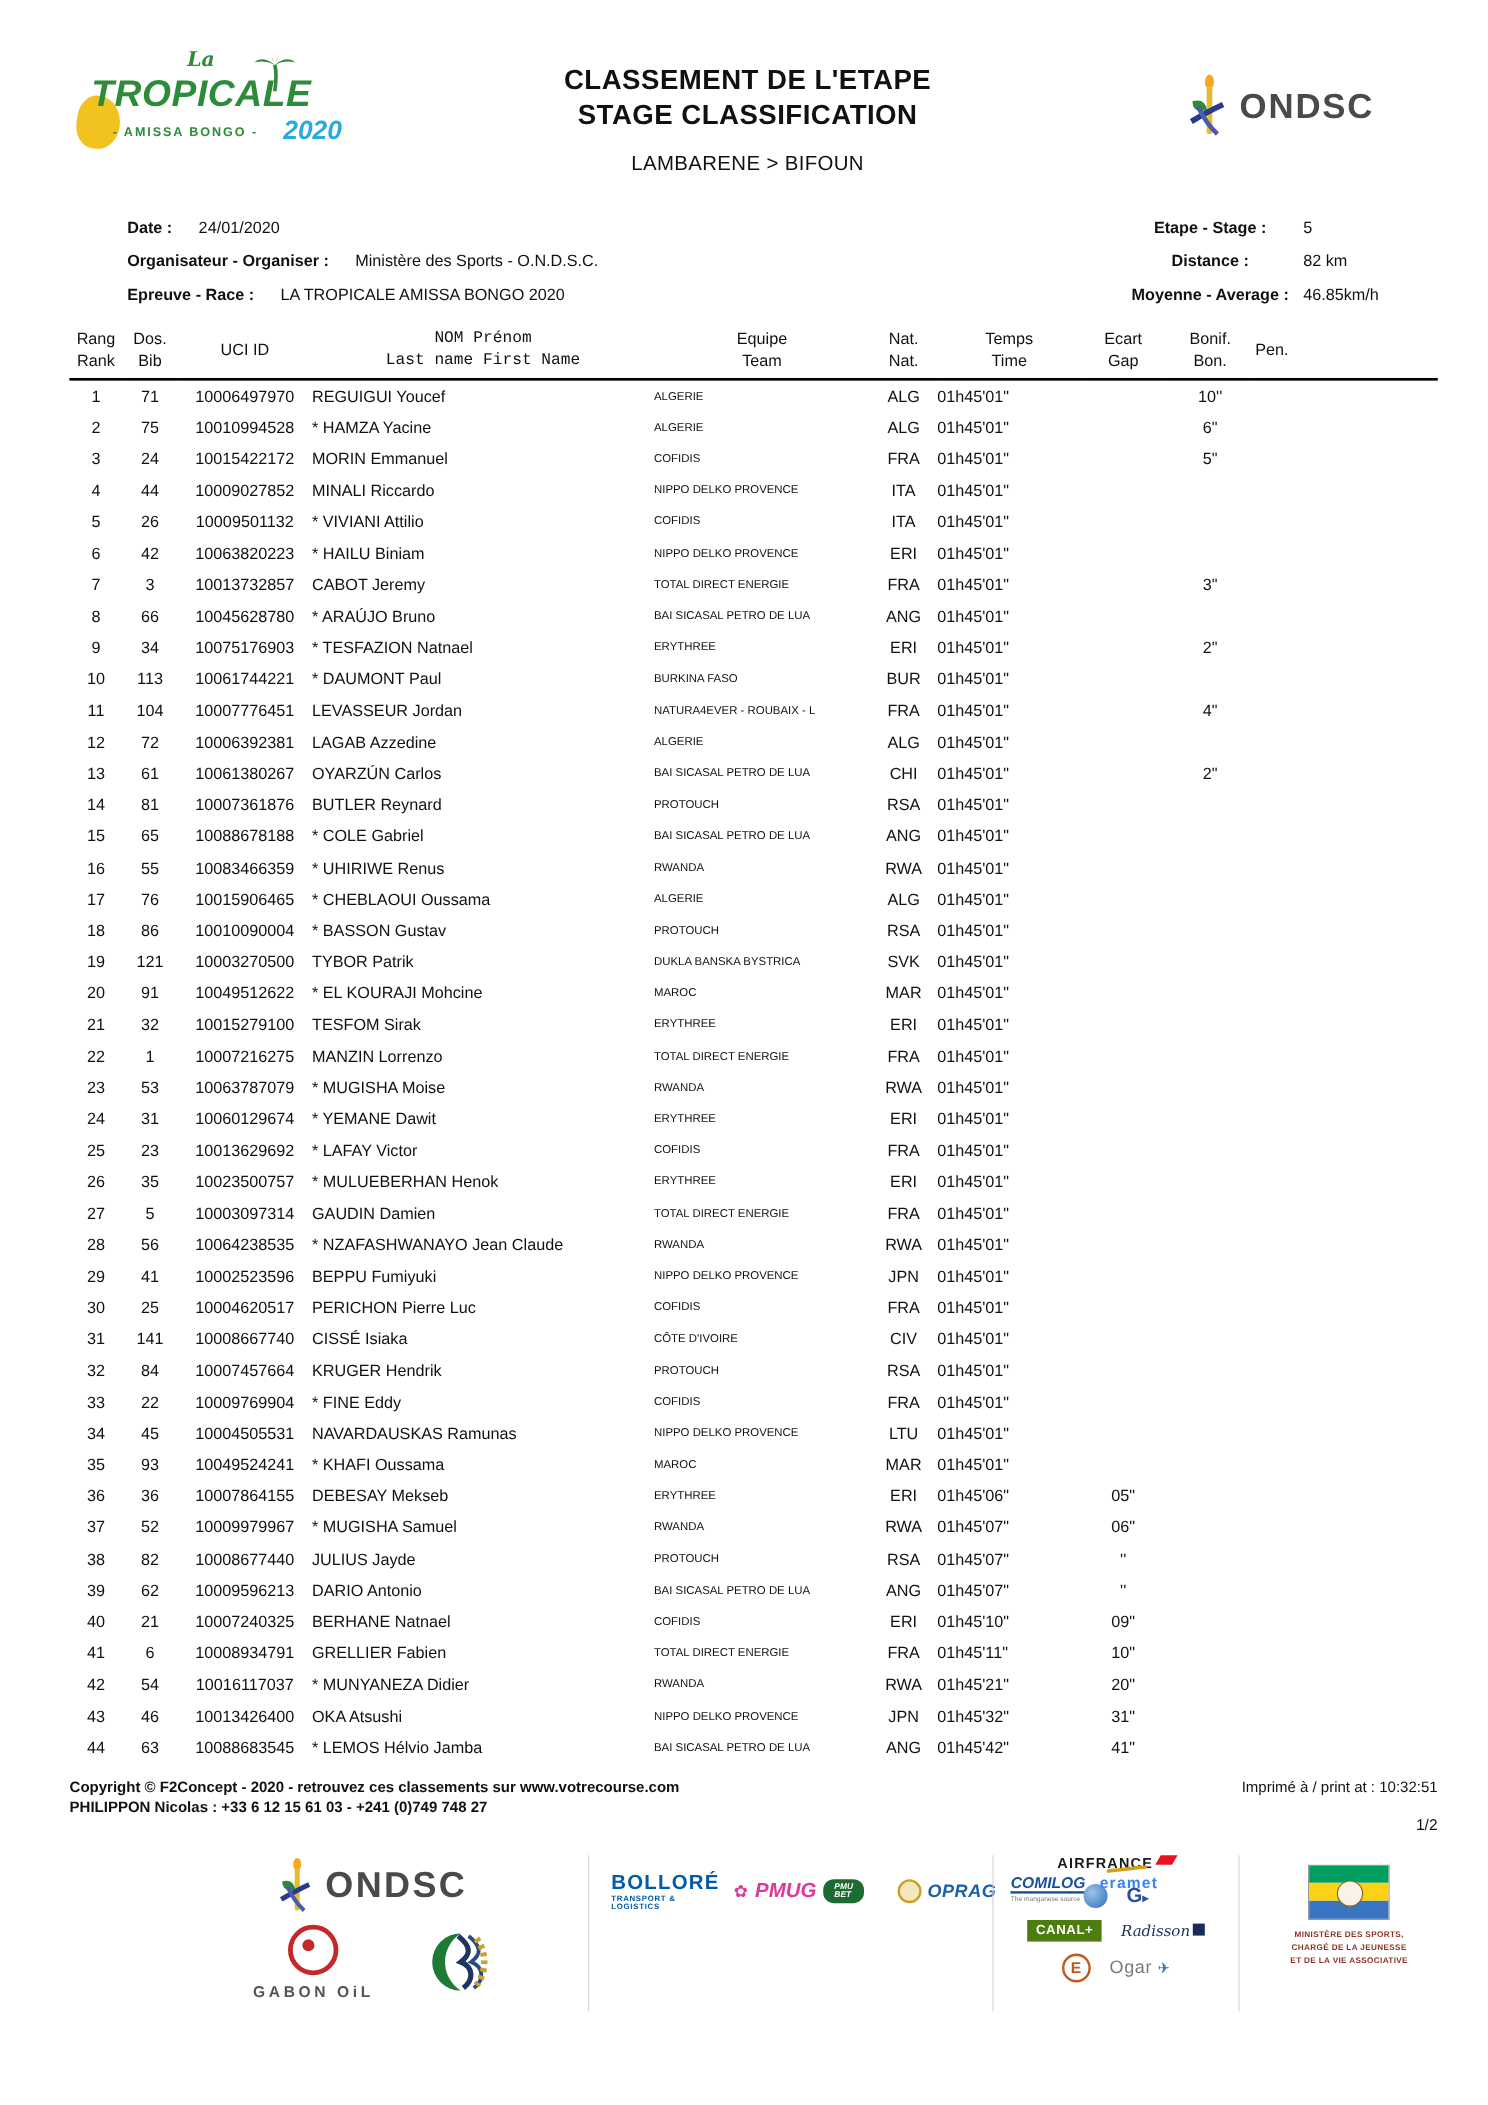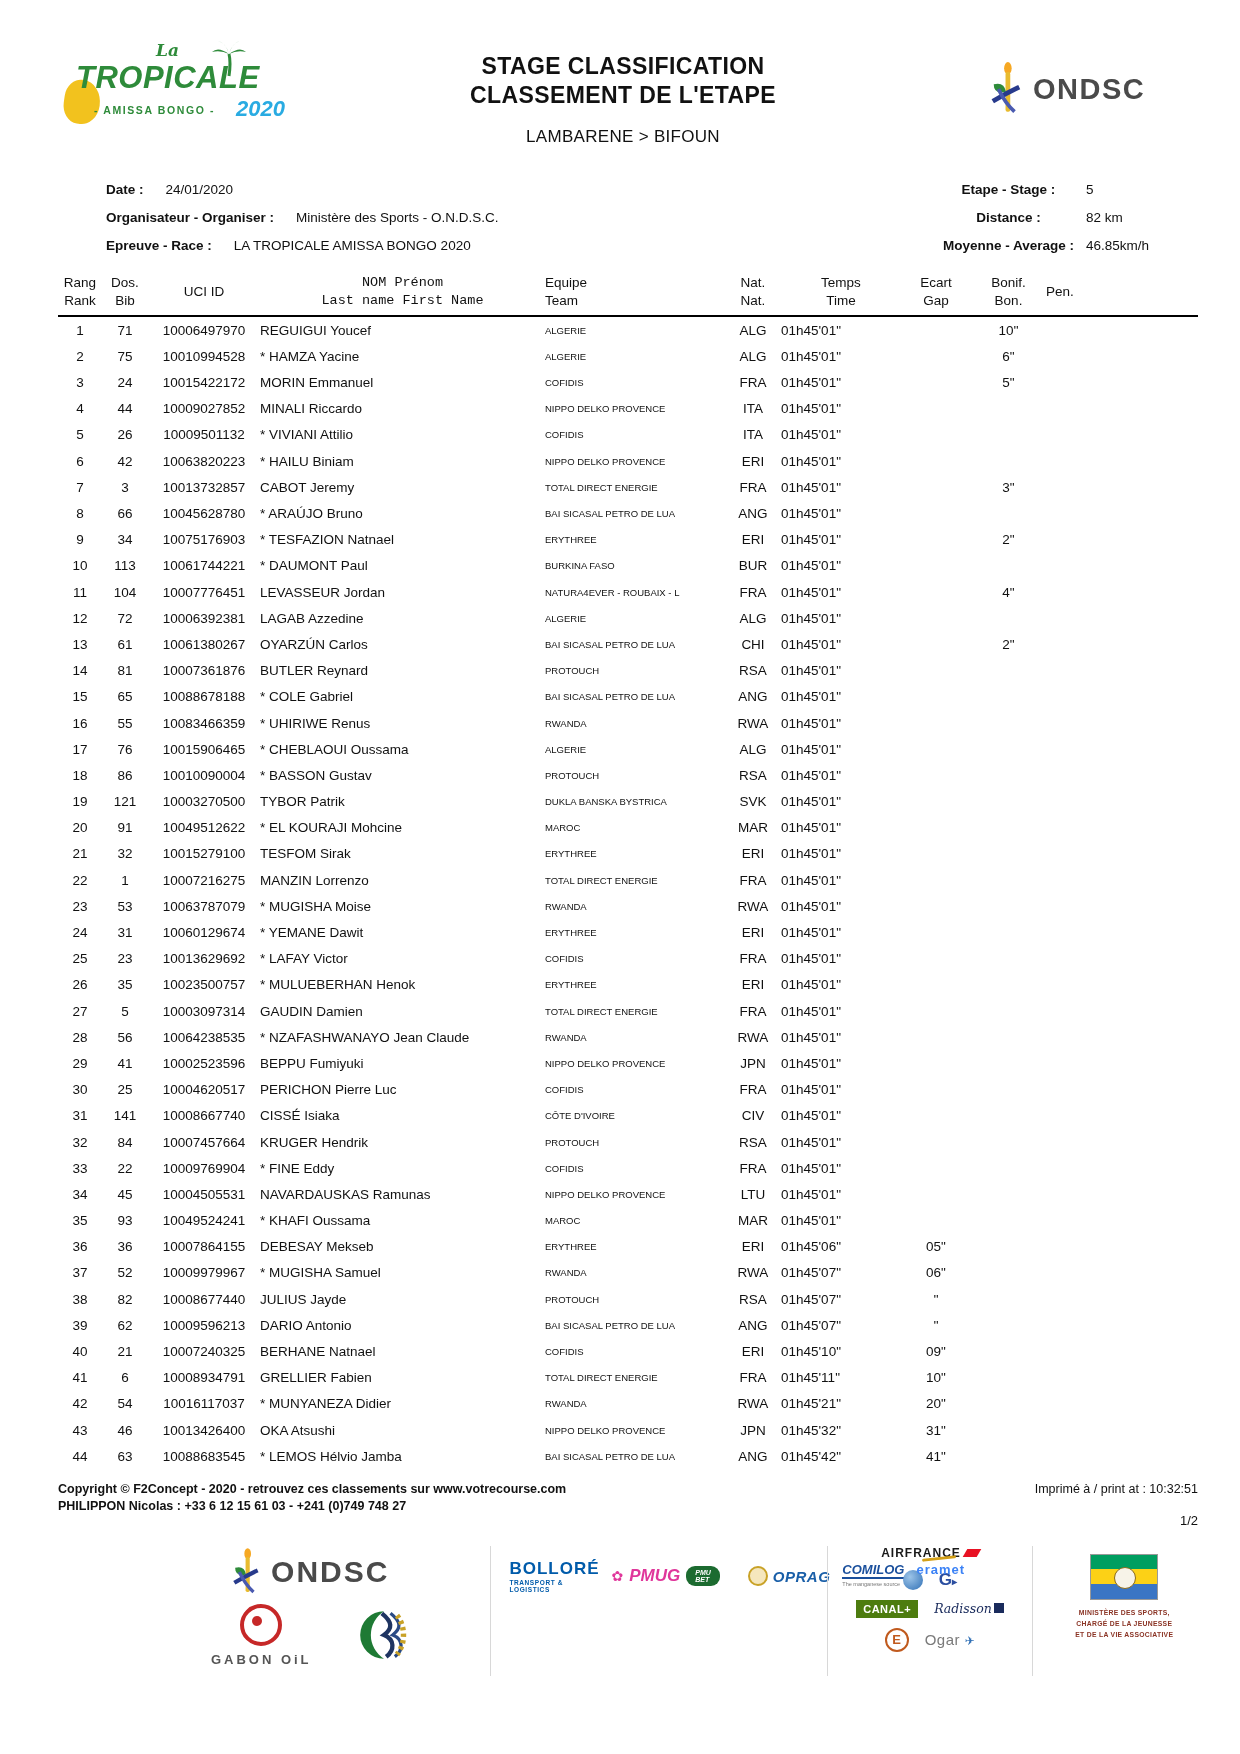--- a/index.html
+++ b/index.html
@@ -78,21 +78,21 @@
   .pmug-flower{color:#e0379b;font-size:14px;}
   .pmubet{background:#1c6b30;color:#fff;font-size:7px;font-weight:bold;font-style:italic;padding:3px 9px;border-radius:9px;}
   .oprag-row{display:flex;align-items:center;gap:5px;}
   .oprag-coin{width:16px;height:16px;border-radius:50%;border:2px solid #c9a227;background:#f5e7bd;}
   .oprag{color:#1a5fa8;font-weight:bold;font-style:italic;font-size:15px;letter-spacing:.5px;}
   .comilog{color:#1a4f9c;font-weight:bold;font-style:italic;font-size:13px;border-bottom:2px solid #1a4f9c;display:inline-block;line-height:1.2;}
   .comilog-sub{font-size:5.5px;color:#777;margin-top:2px;}
   .eramet{color:#3b82f6;font-weight:bold;font-size:13px;letter-spacing:1px;position:relative;display:inline-block;}
   .eramet::before{content:"";position:absolute;left:6px;top:-5px;width:34px;height:3px;background:#d4a017;border-radius:2px;transform:rotate(-6deg);}
   .c3{width:170px;display:flex;flex-direction:column;gap:10px;align-items:center;}
-  .airfrance-row{display:flex;align-items:center;gap:4px;}
+  .airfrance-row{display:flex;align-items:flex-start;gap:4px;}
   .airfrance{font-size:12px;font-weight:bold;color:#1a1a1a;letter-spacing:1px;}
   .af-slash{width:14px;height:8px;background:#e81123;transform:skewX(-30deg);}
   .row-mid{display:flex;align-items:center;gap:16px;}
   .globe{width:20px;height:20px;border-radius:50%;background:radial-gradient(circle at 35% 35%, #9cc4e8, #2f6fb5);}
   .glogo{color:#2b4ea0;font-weight:bold;font-size:17px;}
   .glogo .tri{font-size:10px;}
   .canal{background:#4d7c0f;color:#fff;font-weight:bold;font-size:11px;padding:3px 7px;letter-spacing:.5px;}
   .radisson{color:#1a2b5c;font-style:italic;font-size:12.5px;font-family:"DejaVu Serif",serif;}
   .radisson .blubox{display:inline-block;width:10px;height:10px;background:#1a2b5c;margin-left:2px;}
   .gelogo{color:#c05a1e;font-weight:bold;font-size:13px;border:2px solid #c05a1e;border-radius:50%;width:20px;height:20px;display:inline-flex;align-items:center;justify-content:center;}
@@ -122,22 +122,22 @@
         <path d="M21 16 q-11 -8 -17 -2 q9 -2 17 2" fill="#2e8b3a"></path>
         <path d="M21 16 q11 -8 17 -2 q-9 -2 -17 2" fill="#2e8b3a"></path>
         <path d="M21 16 q-3 -11 -11 -13 q7 1 11 13" fill="#2e8b3a"></path>
         <path d="M21 16 q3 -11 11 -13 q-7 1 -11 13" fill="#2e8b3a"></path>
       </svg>
       <div class="trop-sub">- AMISSA BONGO -</div>
       <div class="trop-year">2020</div>
     </div>
 
     <div class="titles">
+      <div class="title-main">CLASSEMENT DE L'ETAPE</div>
       <div class="title-main">STAGE CLASSIFICATION</div>
-      <div class="title-main">CLASSEMENT DE L'ETAPE</div>
       <div class="route">LAMBARENE &gt; BIFOUN</div>
     </div>
 
     <div class="ondsc">
       <svg width="34" height="58" viewBox="0 0 36 58">
         <ellipse cx="20" cy="7" rx="4" ry="6.5" fill="#f6a823"></ellipse>
         <rect x="17.5" y="11" width="5" height="42" rx="2" fill="#e8bb2f"></rect>
         <path d="M5 24 q11 -3 13 8 q-13 3 -13 -8" fill="#2e8b3a"></path>
         <path d="M4 42 q15 -9 28 -15" stroke="#273a8c" stroke-width="5" fill="none"></path>
         <path d="M10 29 q7 15 17 24" stroke="#4a5ab0" stroke-width="4" fill="none"></path>
@@ -171,21 +171,21 @@
     </div>
   </div>
 
   <table class="results">
     <thead>
       <tr>
         <th class="col-rank"><span>Rang</span><br><span>Rank</span></th>
         <th class="col-bib"><span>Dos.</span><br><span>Bib</span></th>
         <th class="col-uci"><span>UCI ID</span></th>
         <th class="col-name" style="text-align:center;font-family:Liberation Mono, monospace;"><span>NOM Prénom</span><br><span>Last name First Name</span></th>
-        <th class="col-team" style="text-align:left;"><span>Equipe</span><br><span>Team</span></th>
+        <th class="col-team" style="text-align:center;"><span>Equipe</span><br><span>Team</span></th>
         <th class="col-nat"><span>Nat.</span><br><span>Nat.</span></th>
         <th class="col-time" style="text-align:center;padding-left:0;"><span>Temps</span><br><span>Time</span></th>
         <th class="col-gap"><span>Ecart</span><br><span>Gap</span></th>
         <th class="col-bon"><span>Bonif.</span><br><span>Bon.</span></th>
         <th class="col-pen"><span>Pen.</span></th>
       </tr>
     </thead>
     <tbody>
         <tr>
           <td class="col-rank">1</td>

